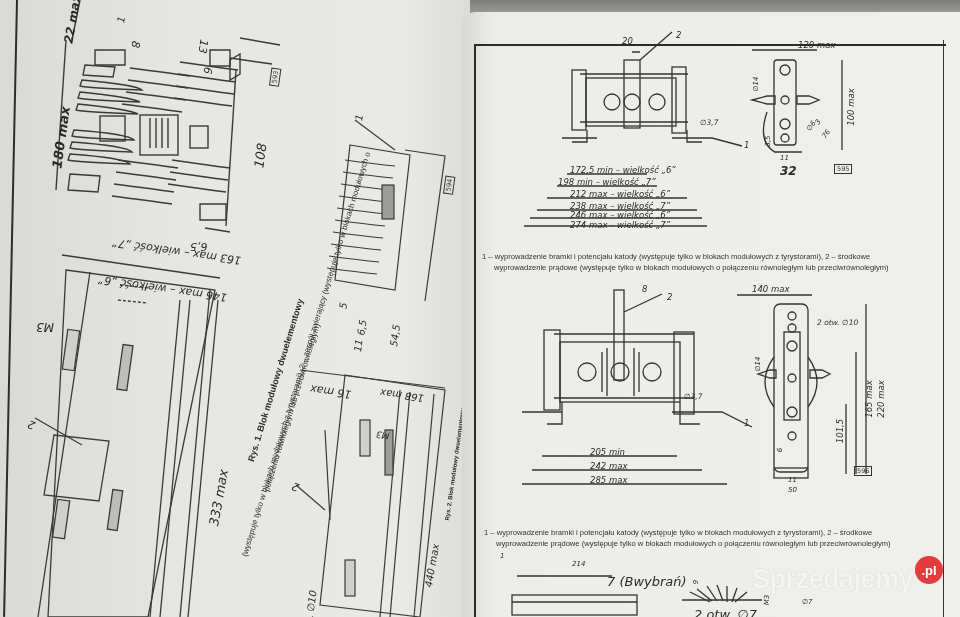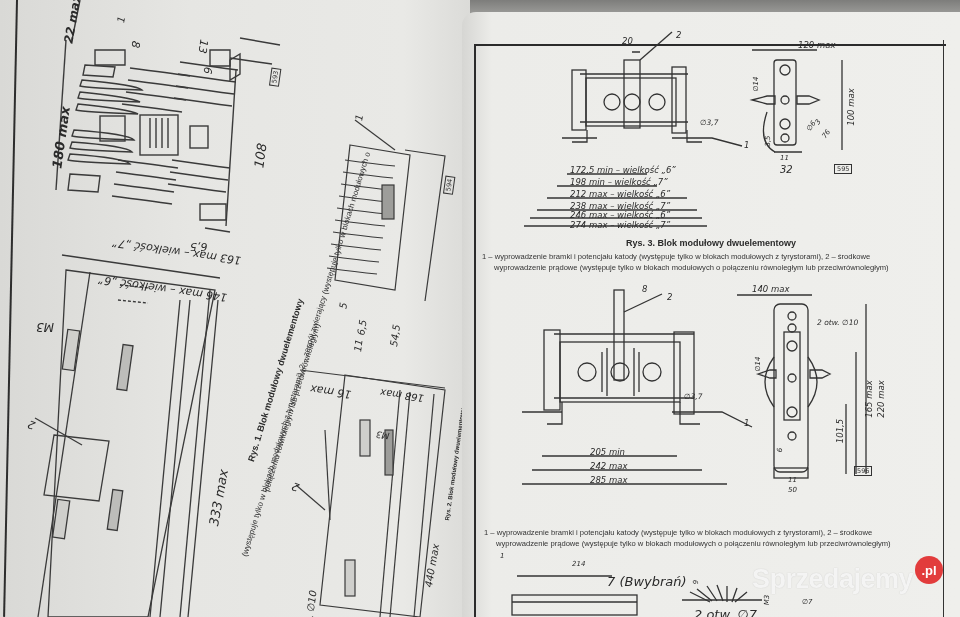--- a/index.html
+++ b/index.html
@@ -234,39 +234,36 @@
       <path d="M228,580 l20,10 M235,577 l15,12 M245,574 l10,15 M255,573 l6,16 M265,574 l0,16 M275,576 l-5,14 M285,580 l-12,10"></path>
       <line x1="220" y1="588" x2="300" y2="588"></line>
     </g>
   </svg>
 
   <div class="dim" style="left:160px;top:24px;">20</div>
   <div class="dim" style="left:214px;top:18px;">2</div>
   <div class="dim" style="left:238px;top:106px;font-size:7.5px;">∅3,7</div>
   <div class="dim" style="left:282px;top:128px;">1</div>
   <div class="dim" style="left:108px;top:153px;">172,5 min – wielkość „6”</div>
-  <div class="dim" style="left:108px;top:165px;">198 min – wielkość „7”</div>
+  <div class="dim" style="left:96px;top:165px;">198 min – wielkość „7”</div>
   <div class="dim" style="left:108px;top:177px;">212 max – wielkość „6”</div>
   <div class="dim" style="left:108px;top:189px;">238 max – wielkość „7”</div>
   <div class="dim" style="left:108px;top:198px;">246 max – wielkość „6”</div>
   <div class="dim" style="left:108px;top:208px;text-align:right;">274 max – wielkość „7”</div>
   <div class="dim" style="left:300px;top:28px;margin-left:36px;">120 max</div>
   <div class="dim" style="left:286px;top:68px;transform:rotate(-90deg);font-size:7px;">∅14</div>
   <div class="dim" style="left:370px;top:90px;transform:rotate(-90deg);">100 max</div>
   <div class="dim" style="left:300px;top:125px;transform:rotate(-90deg);font-size:7px;">3,5</div>
   <div class="dim" style="left:318px;top:142px;font-size:7px;">11</div>
-  <div class="dim" style="left:318px;top:152px;font-size:10px;">32</div>
+  <div class="dim" style="left:318px;top:152px;font-size:12px;font-weight:bold;">32</div>
   <div class="dim" style="left:344px;top:110px;transform:rotate(-55deg);font-size:7px;">∅6</div>
   <div class="dim" style="left:354px;top:106px;transform:rotate(-55deg);font-size:7px;">3</div>
   <div class="dim" style="left:360px;top:118px;transform:rotate(-55deg);font-size:7px;">76</div>
   <div class="stamp" style="left:372px;top:152px;">595</div>
 
-  <div style="position:absolute;left:0;top:226px;width:498px;text-align:center;">
-    <div class="caption-title">Rys. 3. Blok modułowy dwuelementowy</div>
-  </div>
   <div style="position:absolute;left:20px;top:240px;width:470px;">
     <div class="caption-text" style="font-size:7.6px;">1 – wyprowadzenie bramki i potencjału katody (występuje tylko w blokach modułowych z tyrystorami), 2 – środkowe</div>
     <div class="caption-text" style="font-size:7.6px;padding-left:12px;margin-top:2px;">wyprowadzenie prądowe (występuje tylko w blokach modułowych o połączeniu równoległym lub przeciwrównoległym)</div>
   </div>
 
   <div class="dim" style="left:180px;top:272px;">8</div>
   <div class="dim" style="left:205px;top:280px;">2</div>
   <div class="dim" style="left:222px;top:380px;font-size:7.5px;">∅3,7</div>
   <div class="dim" style="left:282px;top:406px;">1</div>
   <div class="dim" style="left:128px;top:435px;">205 min</div>

